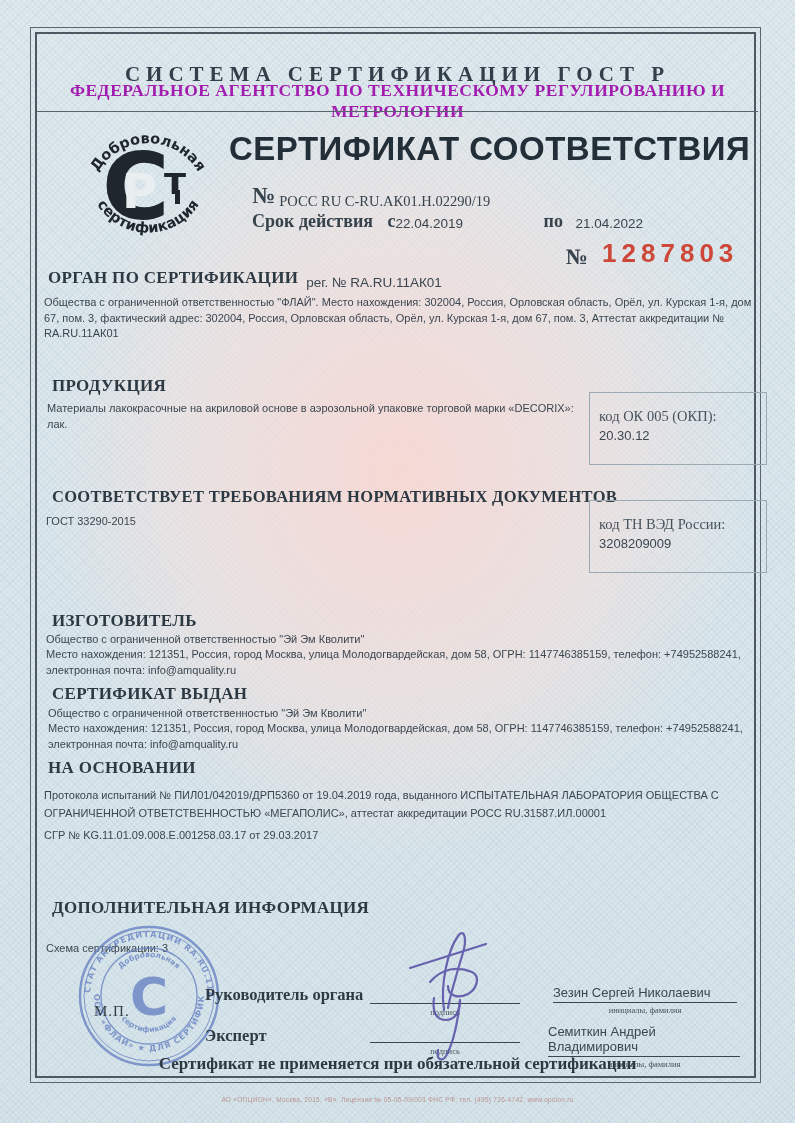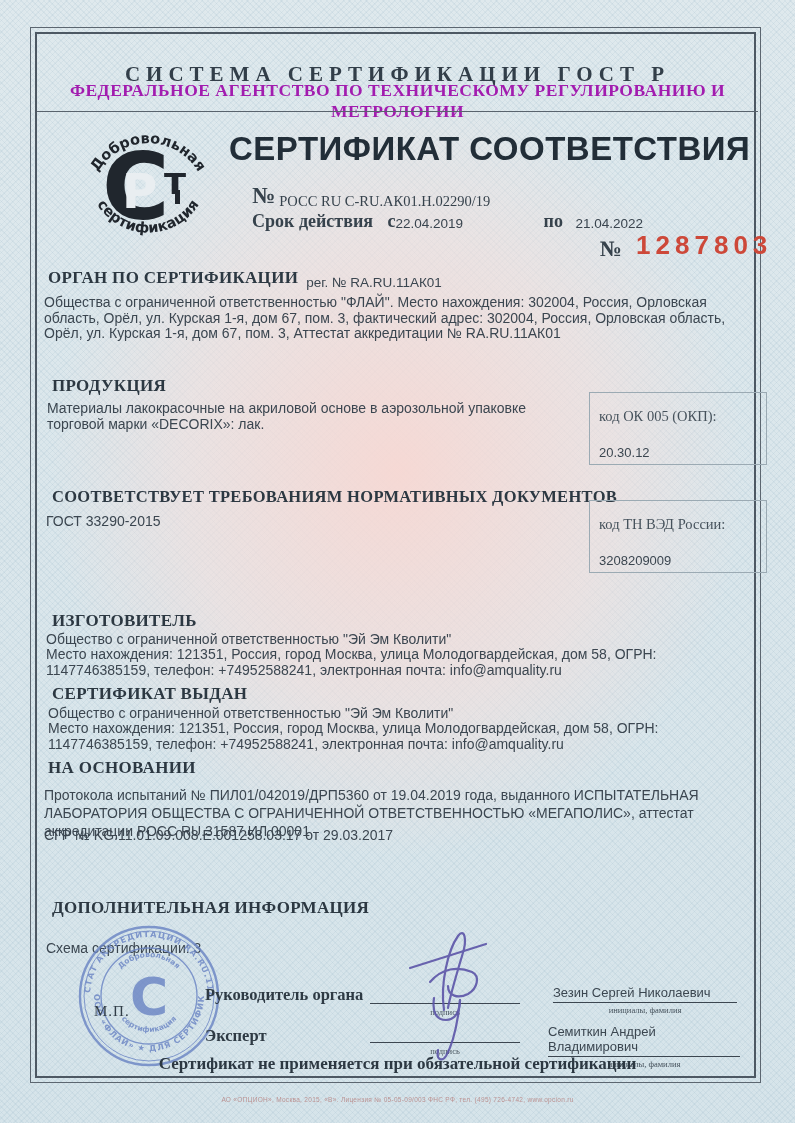--- a/index.html
+++ b/index.html
@@ -17,28 +17,28 @@
   .frame-inner{position:absolute;left:4px;top:4px;right:4px;bottom:4px;border:2px solid #4d5863;}
   .hdr-system{left:40px;top:50px;width:715px;text-align:center;font-family:"Liberation Serif",serif;font-weight:bold;font-size:21px;letter-spacing:6px;color:#323e49;margin-top:12px;}
   .hdr-agency{left:38px;top:80px;width:719px;text-align:center;font-family:"Liberation Serif",serif;font-weight:bold;font-size:17.5px;letter-spacing:.5px;color:#a21caf;}
   .hdr-divider{left:37px;top:111px;width:721px;height:0;border-top:1.5px solid #59636d;}
   .doc-title{left:213px;top:130px;width:545px;font-weight:bold;font-size:33px;letter-spacing:.5px;color:#222e38;margin-left:16px;}
   .no-label{font-family:"Liberation Serif",serif;font-weight:bold;font-size:23px;color:#36424c;}
   .cert-no-row{left:252px;top:183px;}
   .cert-no-val{font-family:"Liberation Serif",serif;font-size:14.5px;color:#36424c;margin-left:4px;position:relative;top:3px;}
   .validity-row{left:252px;top:211px;font-family:"Liberation Serif",serif;font-weight:bold;font-size:18px;color:#36424c;}
   .date{font-family:"Liberation Sans",sans-serif;font-weight:normal;font-size:13.5px;color:#3a454f;position:relative;top:1px;}
-  .blank-no-row{left:566px;top:232px;margin-left:34px;}
+  .blank-no-row{left:566px;top:240px;}
   .blank-no{color:#cd4839;font-size:26px;letter-spacing:5px;font-weight:bold;margin-left:14px;position:relative;top:-2px;}
   .sec-head{font-family:"Liberation Serif",serif;font-weight:bold;font-size:17px;letter-spacing:.3px;color:#2c3842;}
-  .body-text{font-size:14px;line-height:15.5px;color:#3b4650;}
+  .body-text{font-size:11px;line-height:15.5px;color:#3b4650;}
   .reg-sub{font-size:13.5px;color:#3b4650;font-weight:normal;font-family:"Liberation Sans",sans-serif;letter-spacing:0;position:relative;top:4px;margin-left:8px;}
   .code-box{border:1px solid #9baab3;width:163px;height:56px;padding:15px 4px 0 9px;}
   .code-label{font-family:"Liberation Serif",serif;font-size:14.5px;color:#46525c;}
-  .code-val{font-size:13px;color:#3b4650;margin-top:20px;}
+  .code-val{font-size:13px;color:#3b4650;margin-top:3px;}
   .sig-label{font-family:"Liberation Serif",serif;font-weight:bold;font-size:16.5px;color:#2e3a44;}
   .sig-line{border-bottom:1.5px solid #3c4650;height:0;}
   .sig-caption{font-family:"Liberation Serif",serif;font-size:8.5px;color:#46525c;text-align:center;margin-top:2px;}
   .sig-name{font-size:13px;color:#3b4650;border-bottom:1.5px solid #3c4650;padding-bottom:2px;}
   .footer-note{left:40px;top:1054px;width:715px;text-align:center;font-family:"Liberation Serif",serif;font-weight:bold;font-size:17px;color:#2c3842;}
   .print-info{left:100px;top:1096px;width:595px;text-align:center;font-size:6.5px;color:#bb9292;letter-spacing:.3px;}
   .mp{font-family:"Liberation Serif",serif;font-size:15px;color:#313d47;letter-spacing:1px;}
 </style>
 </head>
 <body>

